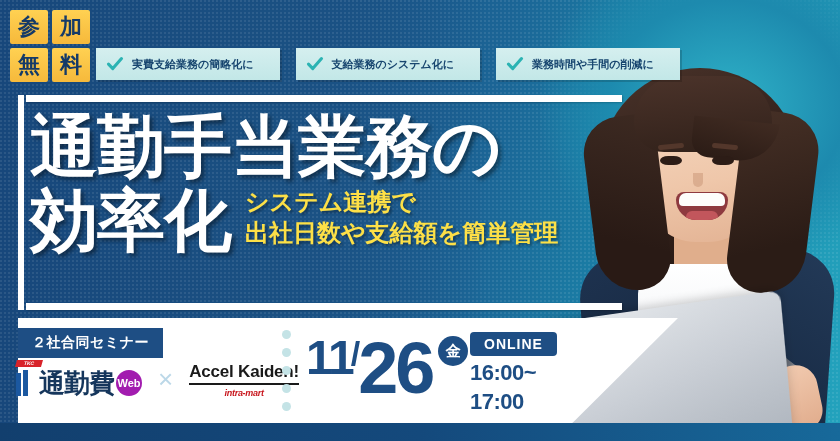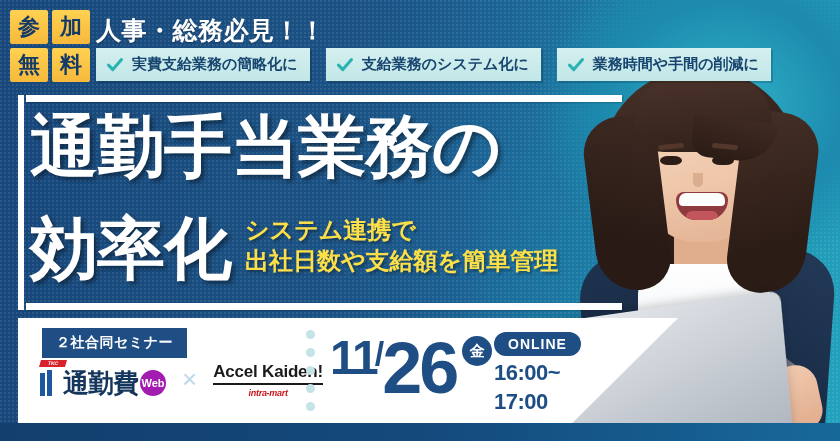--- a/index.html
+++ b/index.html
@@ -132,22 +132,22 @@
   .kicker {
     position:absolute; left:96px; top:14px;
     color:#fff; font-size:25px; font-weight:700; letter-spacing:.5px;
     text-shadow:0 1px 2px rgba(0,0,0,.3);
   }
 
   
   .chips { position:absolute; left:96px; top:48px; display:flex; gap:16px; align-items:center; }
   .chip {
     background:linear-gradient(180deg,#d5efef,#c2e7e7);
-    color:#17456f; font-size:15px; font-weight:700;
-    padding:7px 12px 7px 10px;
+    color:#17456f; font-size:11px; font-weight:700;
+    padding:7px 26px 7px 10px;
     display:flex; align-items:center; gap:8px;
     box-shadow:2px 2px 0 rgba(0,0,0,.16);
     white-space:nowrap;
   }
   .chk { flex:0 0 auto; width:18px; height:18px; }
   .chk svg { display:block; }
 
   
   .rule-top {
     position:absolute; left:26px; top:95px; width:596px; height:7px;
@@ -164,36 +164,35 @@
   .title-l1 {
     color:#fff; font-size:68px; font-weight:700; line-height:1.0;
     letter-spacing:-1px; text-shadow:3px 3px 4px rgba(0,0,0,.42);
     white-space:nowrap;
   }
   .title-row2 { display:flex; align-items:flex-end; gap:14px; margin-top:6px; }
   .title-l2 {
     color:#fff; font-size:68px; font-weight:700; line-height:1.0;
     letter-spacing:-1px; text-shadow:3px 3px 4px rgba(0,0,0,.42);
     white-space:nowrap;
-    margin-top:28px;
   }
   .subtitle {
     color:#fde047; font-size:24px; font-weight:700; line-height:1.3;
     text-shadow:2px 2px 3px rgba(0,0,0,.38);
     padding-bottom:6px; white-space:nowrap;
   }
 
   
   .panel {
     position:absolute; left:18px; top:318px; width:660px; height:105px;
     background:#fff;
     clip-path:polygon(0 0, 100% 0, 84% 100%, 0 100%);
     box-shadow:0 2px 6px rgba(0,0,0,.22);
   }
-  .panel-inner { position:absolute; left:24px; top:318px; width:660px; height:105px; }
+  .panel-inner { position:absolute; left:0; top:318px; width:660px; height:105px; }
 
   .seminar-tag {
     position:absolute; left:18px; top:10px;
     background:#1e4e84; color:#fff; font-size:14px; font-weight:700;
     padding:6px 14px; letter-spacing:.5px; white-space:nowrap;
   }
 
   .logos { position:absolute; left:16px; top:44px; display:flex; align-items:center; gap:10px; }
 
   .logo-tsukin { display:flex; align-items:flex-end; gap:4px; position:relative; }
@@ -235,21 +234,21 @@
   .d-day {
     width:30px; height:30px; border-radius:50%; background:#1e4e84; color:#fff;
     font-size:15px; font-weight:700; display:flex; align-items:center; justify-content:center;
     margin:0 0 6px 6px;
   }
 
   .time-block { position:absolute; left:470px; top:14px; }
   .online-pill {
     display:inline-block; background:#1e4e84; color:#fff;
     font-size:14px; font-weight:700; letter-spacing:1px;
-    padding:4px 14px; border-radius:12px;
+    padding:4px 14px; border-radius:4px;
   }
   .time-line {
     font-size:22px; font-weight:700; color:#1e4e84; line-height:1.14; margin-top:4px;
     font-family:"Liberation Sans","DejaVu Sans",sans-serif; letter-spacing:-.5px;
   }
 
   
   .bottom-strip {
     position:absolute; left:0; bottom:0; width:840px; height:18px;
     background:linear-gradient(90deg,#123f6e 0%,#14497c 50%,#17699a 100%);
@@ -292,21 +291,20 @@
     </div>
   </div>
 
   <div class="free-grid">
     <div class="free-cell">参</div>
     <div class="free-cell">加</div>
     <div class="free-cell">無</div>
     <div class="free-cell">料</div>
   </div>
 
-  <div class="kicker">人事・総務必見！！</div>
 
   <div class="chips">
     <div class="chip">
       <span class="chk">
         <svg width="18" height="18" viewBox="0 0 18 18">
             <path d="M2.5 9.2 L6.8 13.6 L15.5 3.6" fill="none" stroke="#2bb3b3" stroke-width="3.1" stroke-linecap="round" stroke-linejoin="round"></path>
           </svg>
       </span>
       <span>実費支給業務の簡略化に</span>
     </div>

